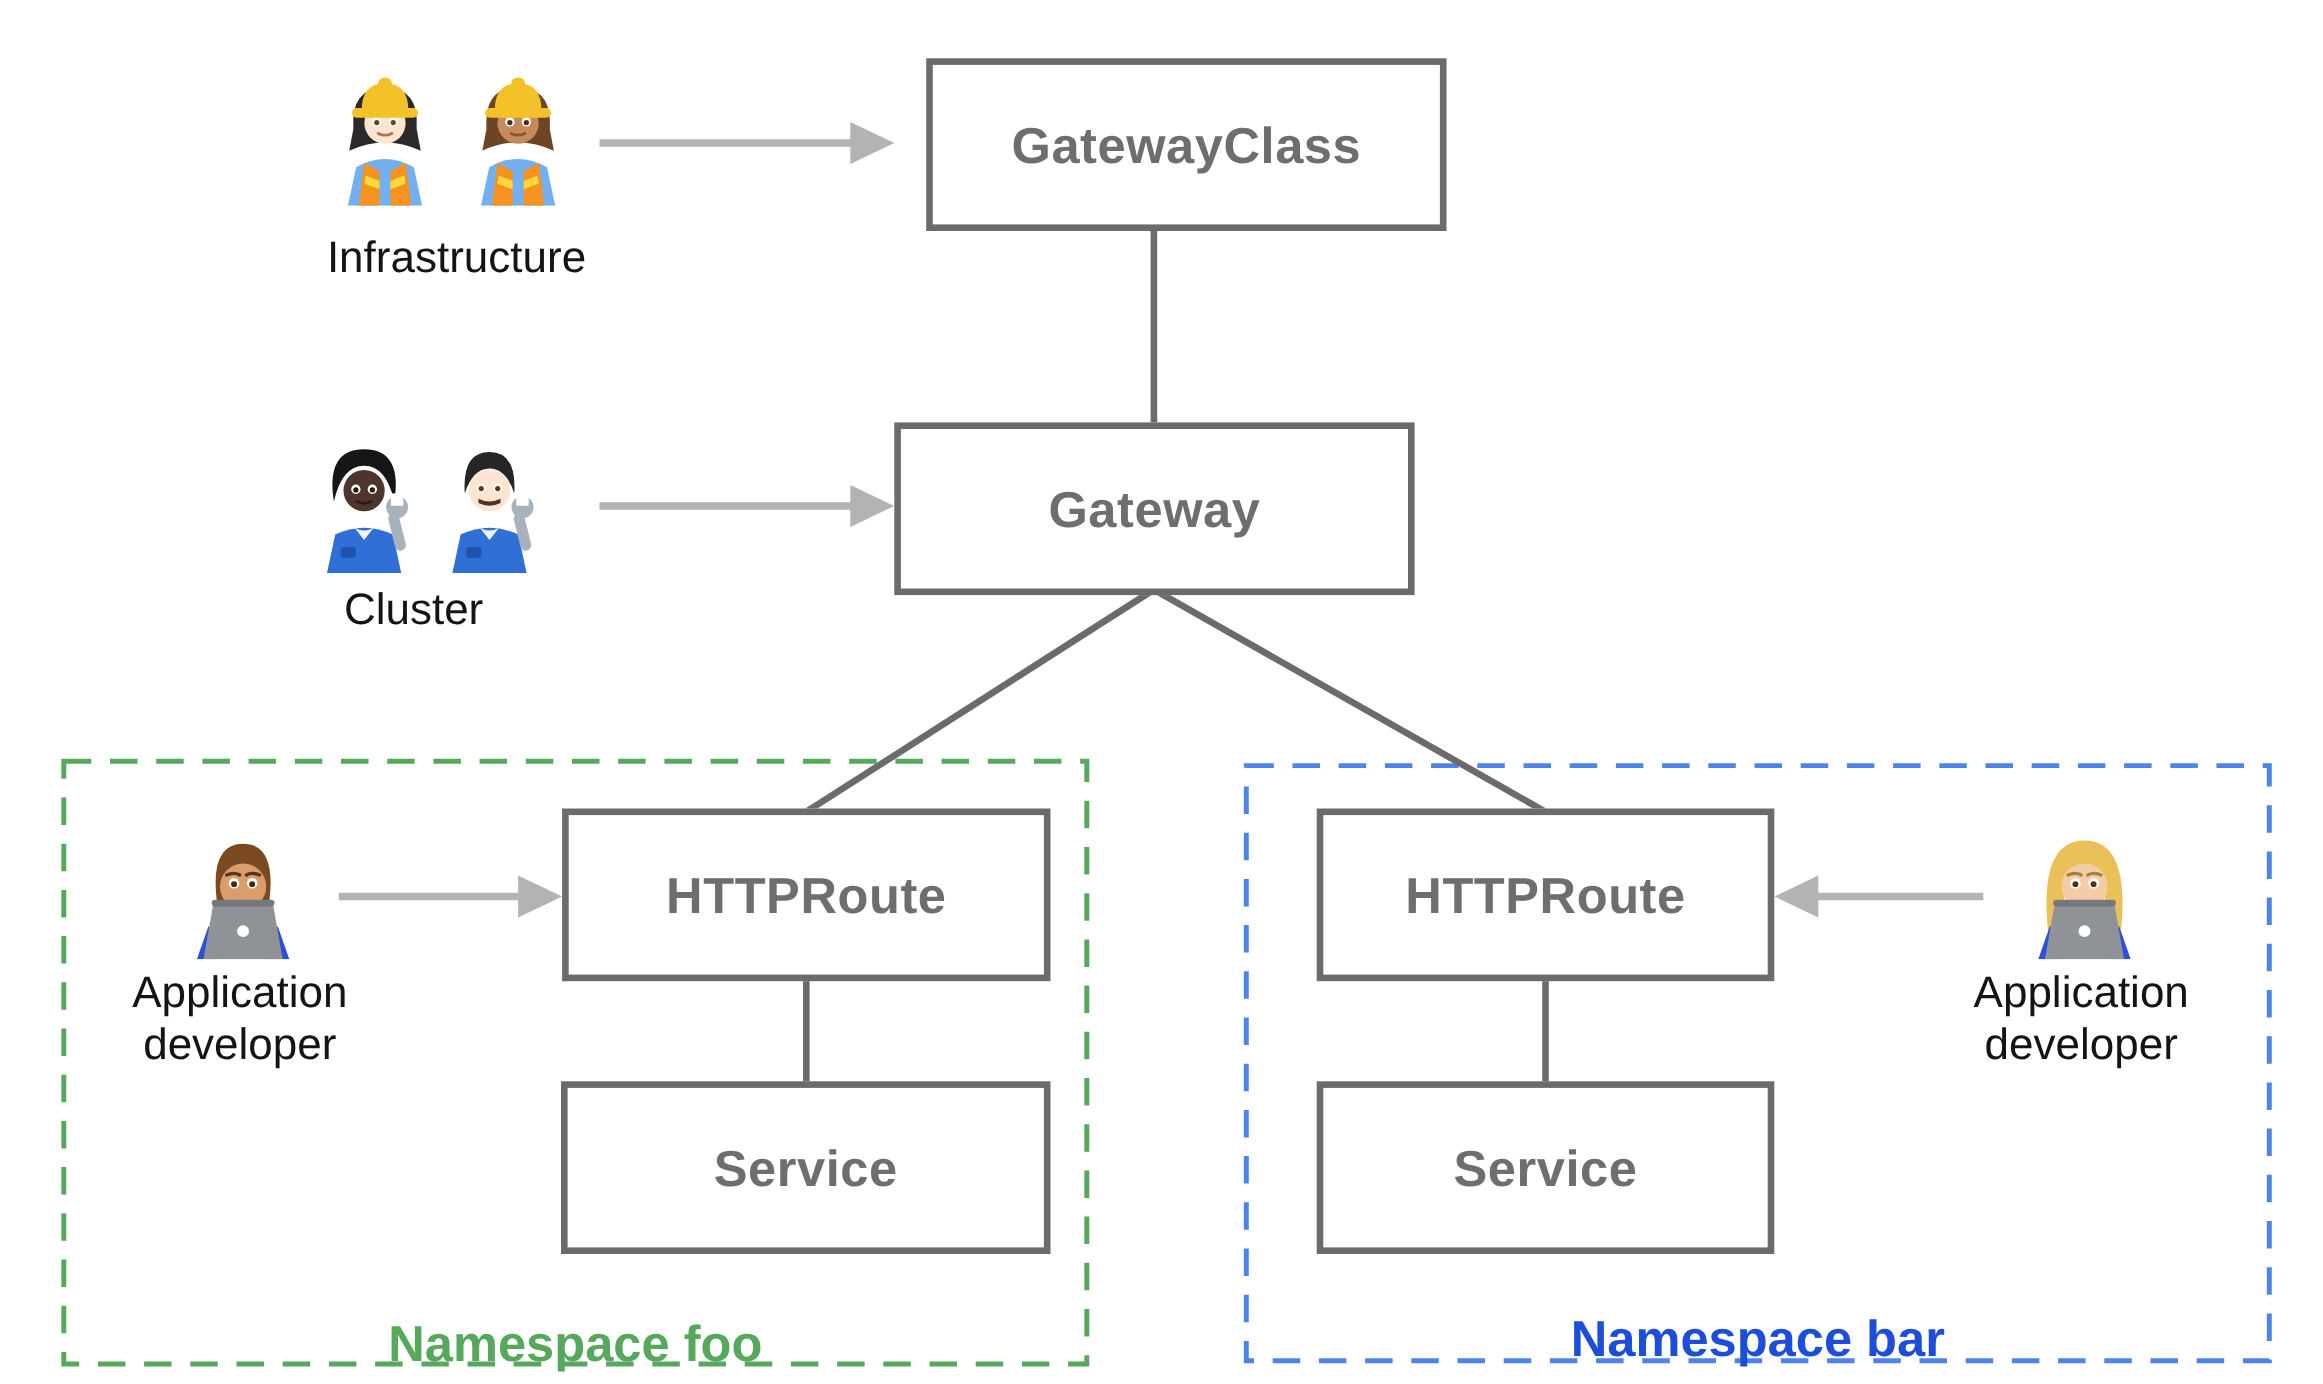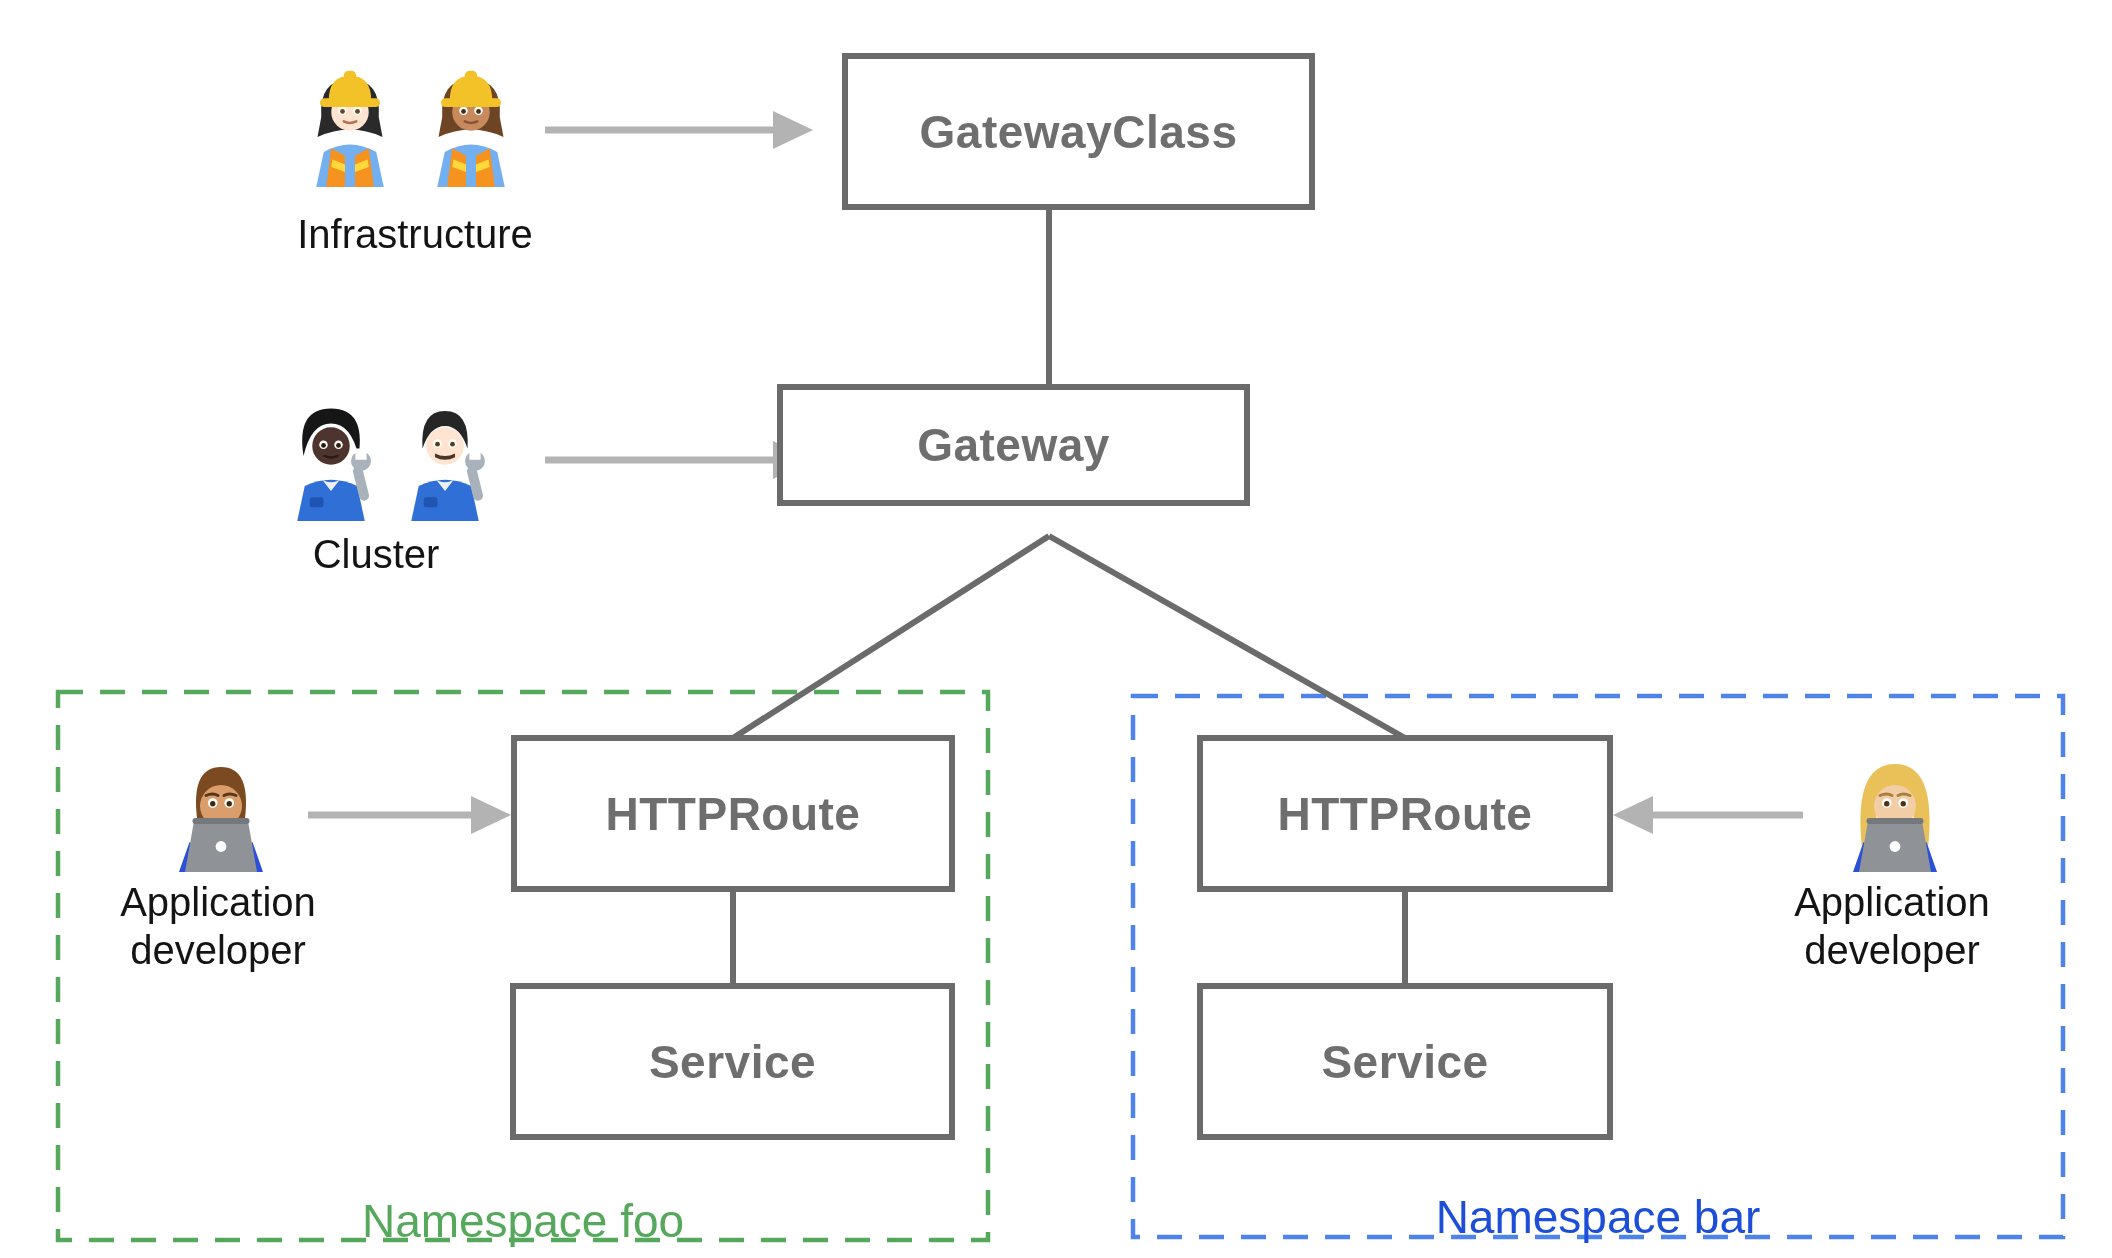--- a/index.html
+++ b/index.html
@@ -11,21 +11,21 @@
   .node{
     position:absolute;box-sizing:border-box;background:#ffffff;
     border:6px solid #6b6b6b;display:flex;align-items:center;justify-content:center;
     color:#6e6e6e;font-weight:bold;font-size:46px;letter-spacing:0.5px;
   }
   .persona-label{
     position:absolute;width:400px;text-align:center;color:#141414;
     font-size:40px;line-height:48px;font-weight:400;
   }
   .ns-label{
-    position:absolute;text-align:center;font-weight:normal;font-size:46px;
+    position:absolute;text-align:center;font-weight:bold;font-size:46px;
   }
   .icon{position:absolute;}
 </style>
 </head>
 <body>
 
 <div class="canvas">
 
   <svg class="edges" viewBox="0 0 2112 1258">
 
@@ -55,21 +55,21 @@
       </g>
       <g>
         <line x1="1803" y1="815" x2="1650" y2="815"></line>
         <polygon points="1613,815 1653,796 1653,834" stroke="none"></polygon>
       </g>
     </g>
   </svg>
 
   <div class="node" style="left:842px;top:53px;width:473px;height:157px;">GatewayClass</div>
 
-  <div class="node" style="left:777px;top:384px;width:473px;height:122px;text-align:right;">Gateway</div>
+  <div class="node" style="left:813px;top:384px;width:473px;height:157px;text-align:right;">Gateway</div>
 
   <div class="node" style="left:511px;top:735px;width:444px;height:157px;">HTTPRoute</div>
 
   <div class="node" style="left:510px;top:983px;width:445px;height:157px;">Service</div>
 
   <div class="node" style="left:1197px;top:735px;width:416px;height:157px;">HTTPRoute</div>
 
   <div class="node" style="left:1197px;top:983px;width:416px;height:157px;">Service</div>
 
   <svg class="icon" style="left:300px;top:62px;" width="100" height="125" viewBox="0 0 80 100">

